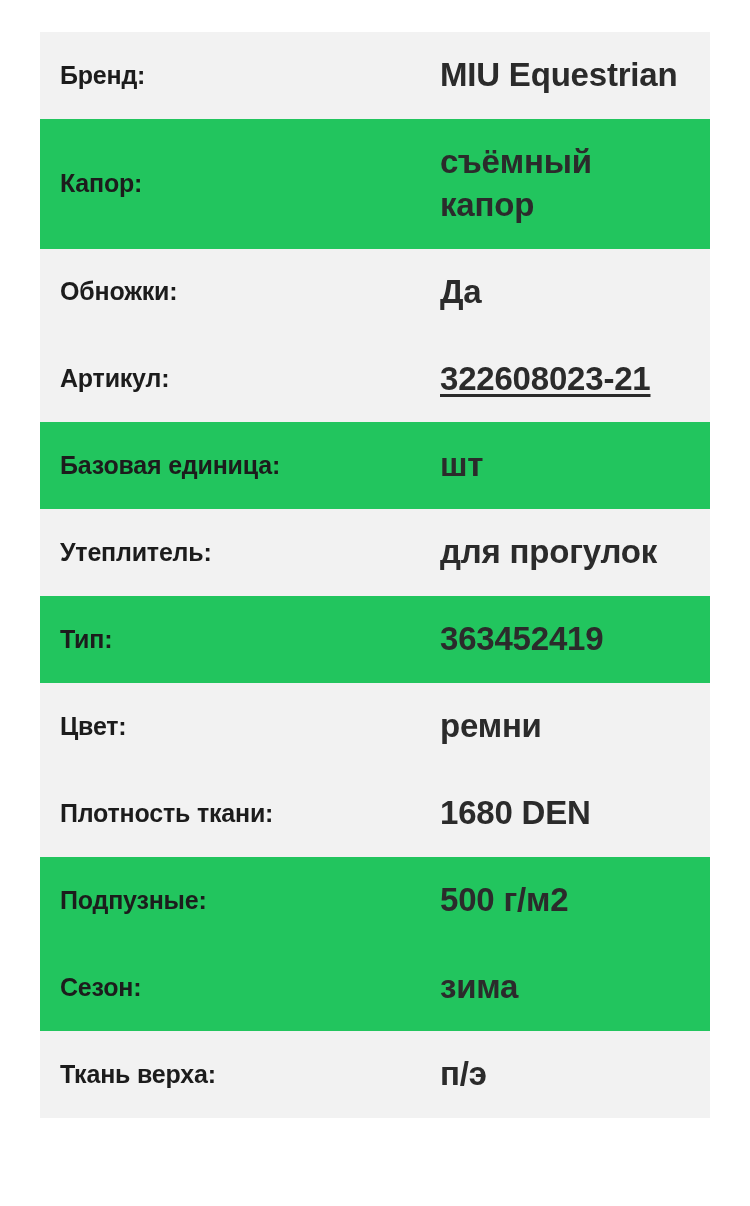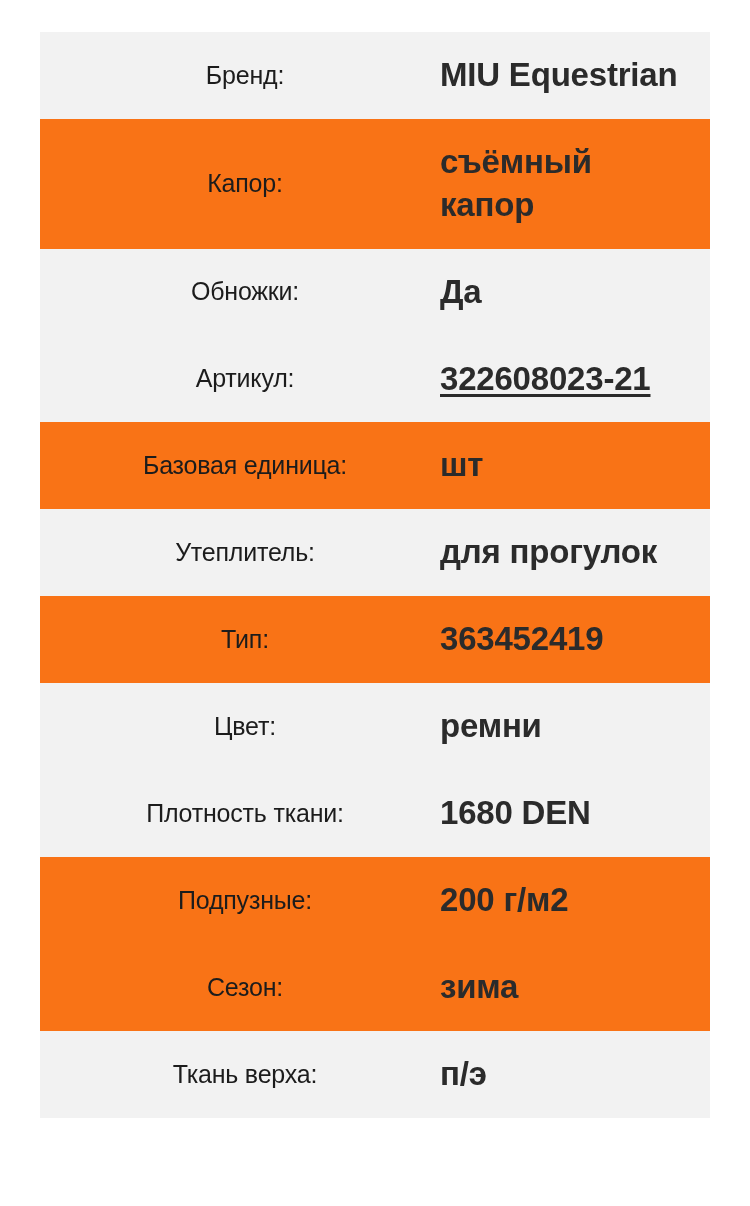--- a/index.html
+++ b/index.html
@@ -17,39 +17,38 @@
     width: 750px;
     box-sizing: border-box;
     padding: 32px 40px 0 40px;
   }
   .spec-table {
     width: 100%;
     border-collapse: collapse;
     table-layout: fixed;
   }
   .spec-row {
-    background: #f97316;
+    background: #22c55e;
   }
   .spec-row.alt {
     background: #f2f2f2;
   }
   .spec-cell-label,
   .spec-cell-value {
     vertical-align: middle;
     padding: 0;
   }
   .spec-cell-label {
     width: 370px;
     padding: 22px 10px 22px 20px;
     font-size: 25px;
-    font-weight: normal;
+    font-weight: bold;
     line-height: 1.25;
     letter-spacing: -0.2px;
     color: #1c1c1c;
-    text-align: center;
   }
   .spec-cell-value {
     padding: 22px 16px 22px 0;
     font-size: 33px;
     font-weight: bold;
     line-height: 1.3;
     letter-spacing: -0.2px;
     color: #2b2b2b;
   }
   .spec-cell-value .link {
@@ -96,21 +95,21 @@
         <tr class="spec-row alt">
           <td class="spec-cell-label">Цвет:</td>
           <td class="spec-cell-value">ремни</td>
         </tr>
         <tr class="spec-row alt">
           <td class="spec-cell-label">Плотность ткани:</td>
           <td class="spec-cell-value">1680 DEN</td>
         </tr>
         <tr class="spec-row">
           <td class="spec-cell-label">Подпузные:</td>
-          <td class="spec-cell-value">200 г/м2</td>
+          <td class="spec-cell-value">500 г/м2</td>
         </tr>
         <tr class="spec-row">
           <td class="spec-cell-label">Сезон:</td>
           <td class="spec-cell-value">зима</td>
         </tr>
         <tr class="spec-row alt">
           <td class="spec-cell-label">Ткань верха:</td>
           <td class="spec-cell-value">п/э</td>
         </tr>
       </tbody>

